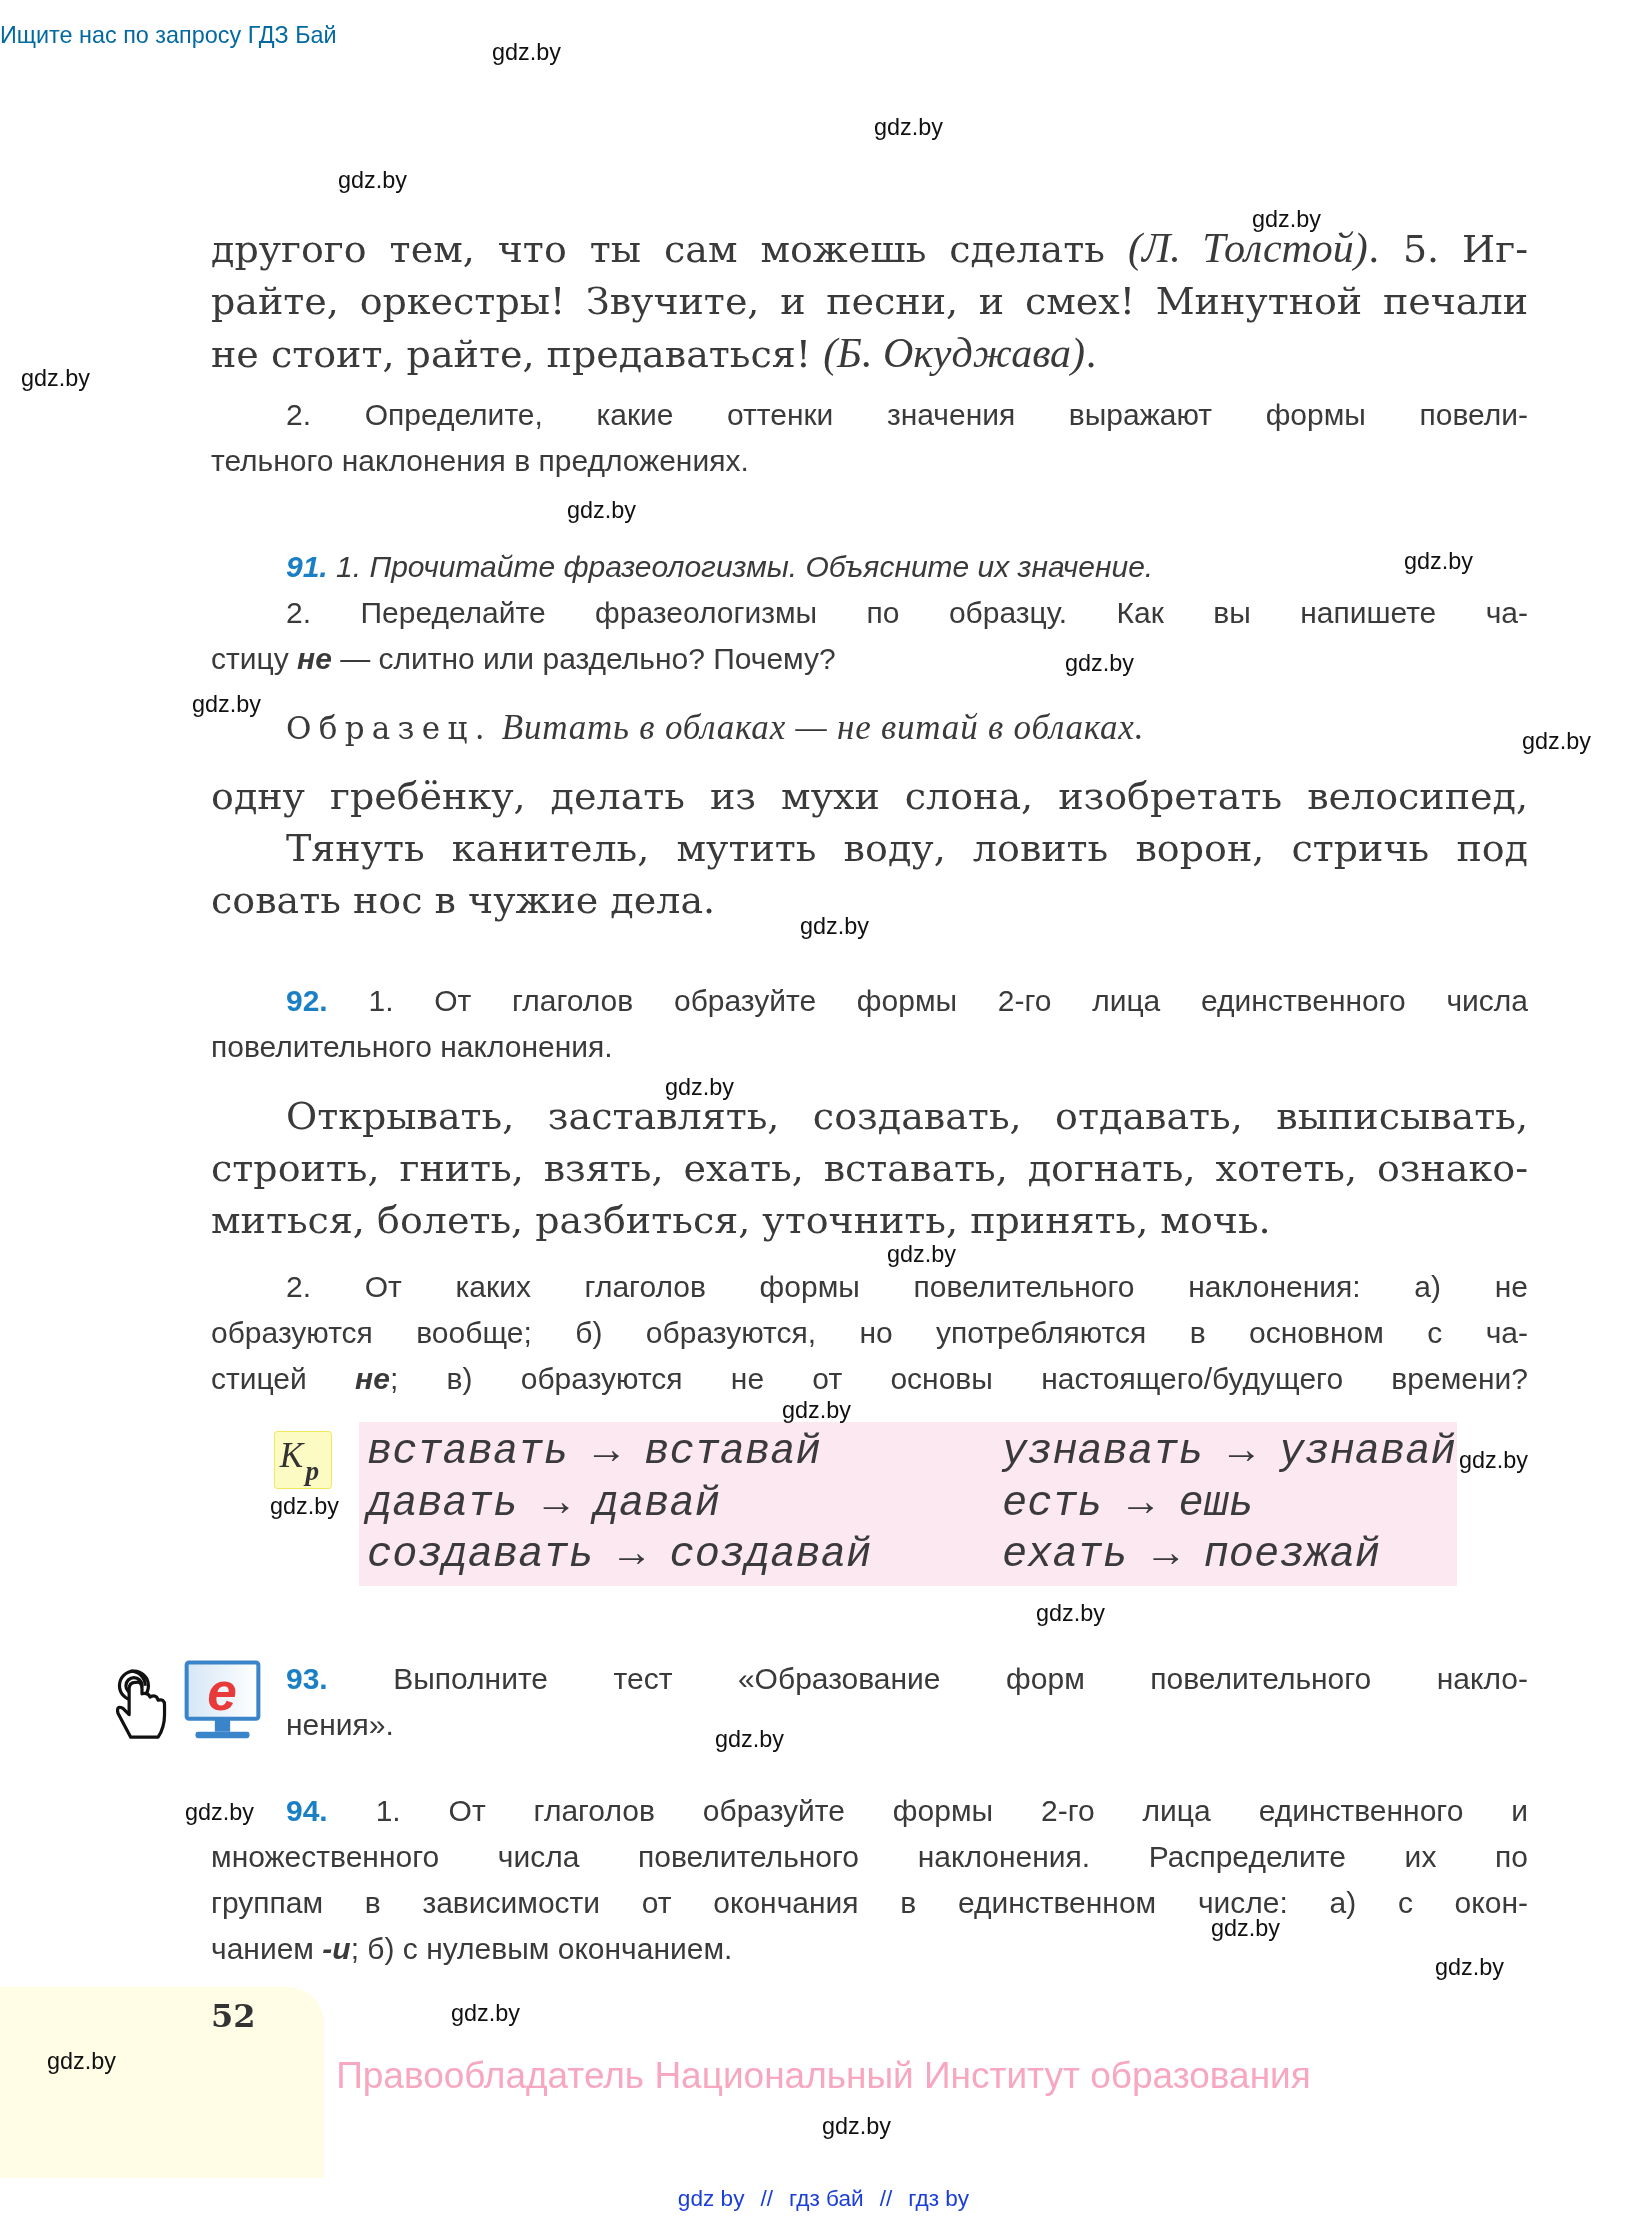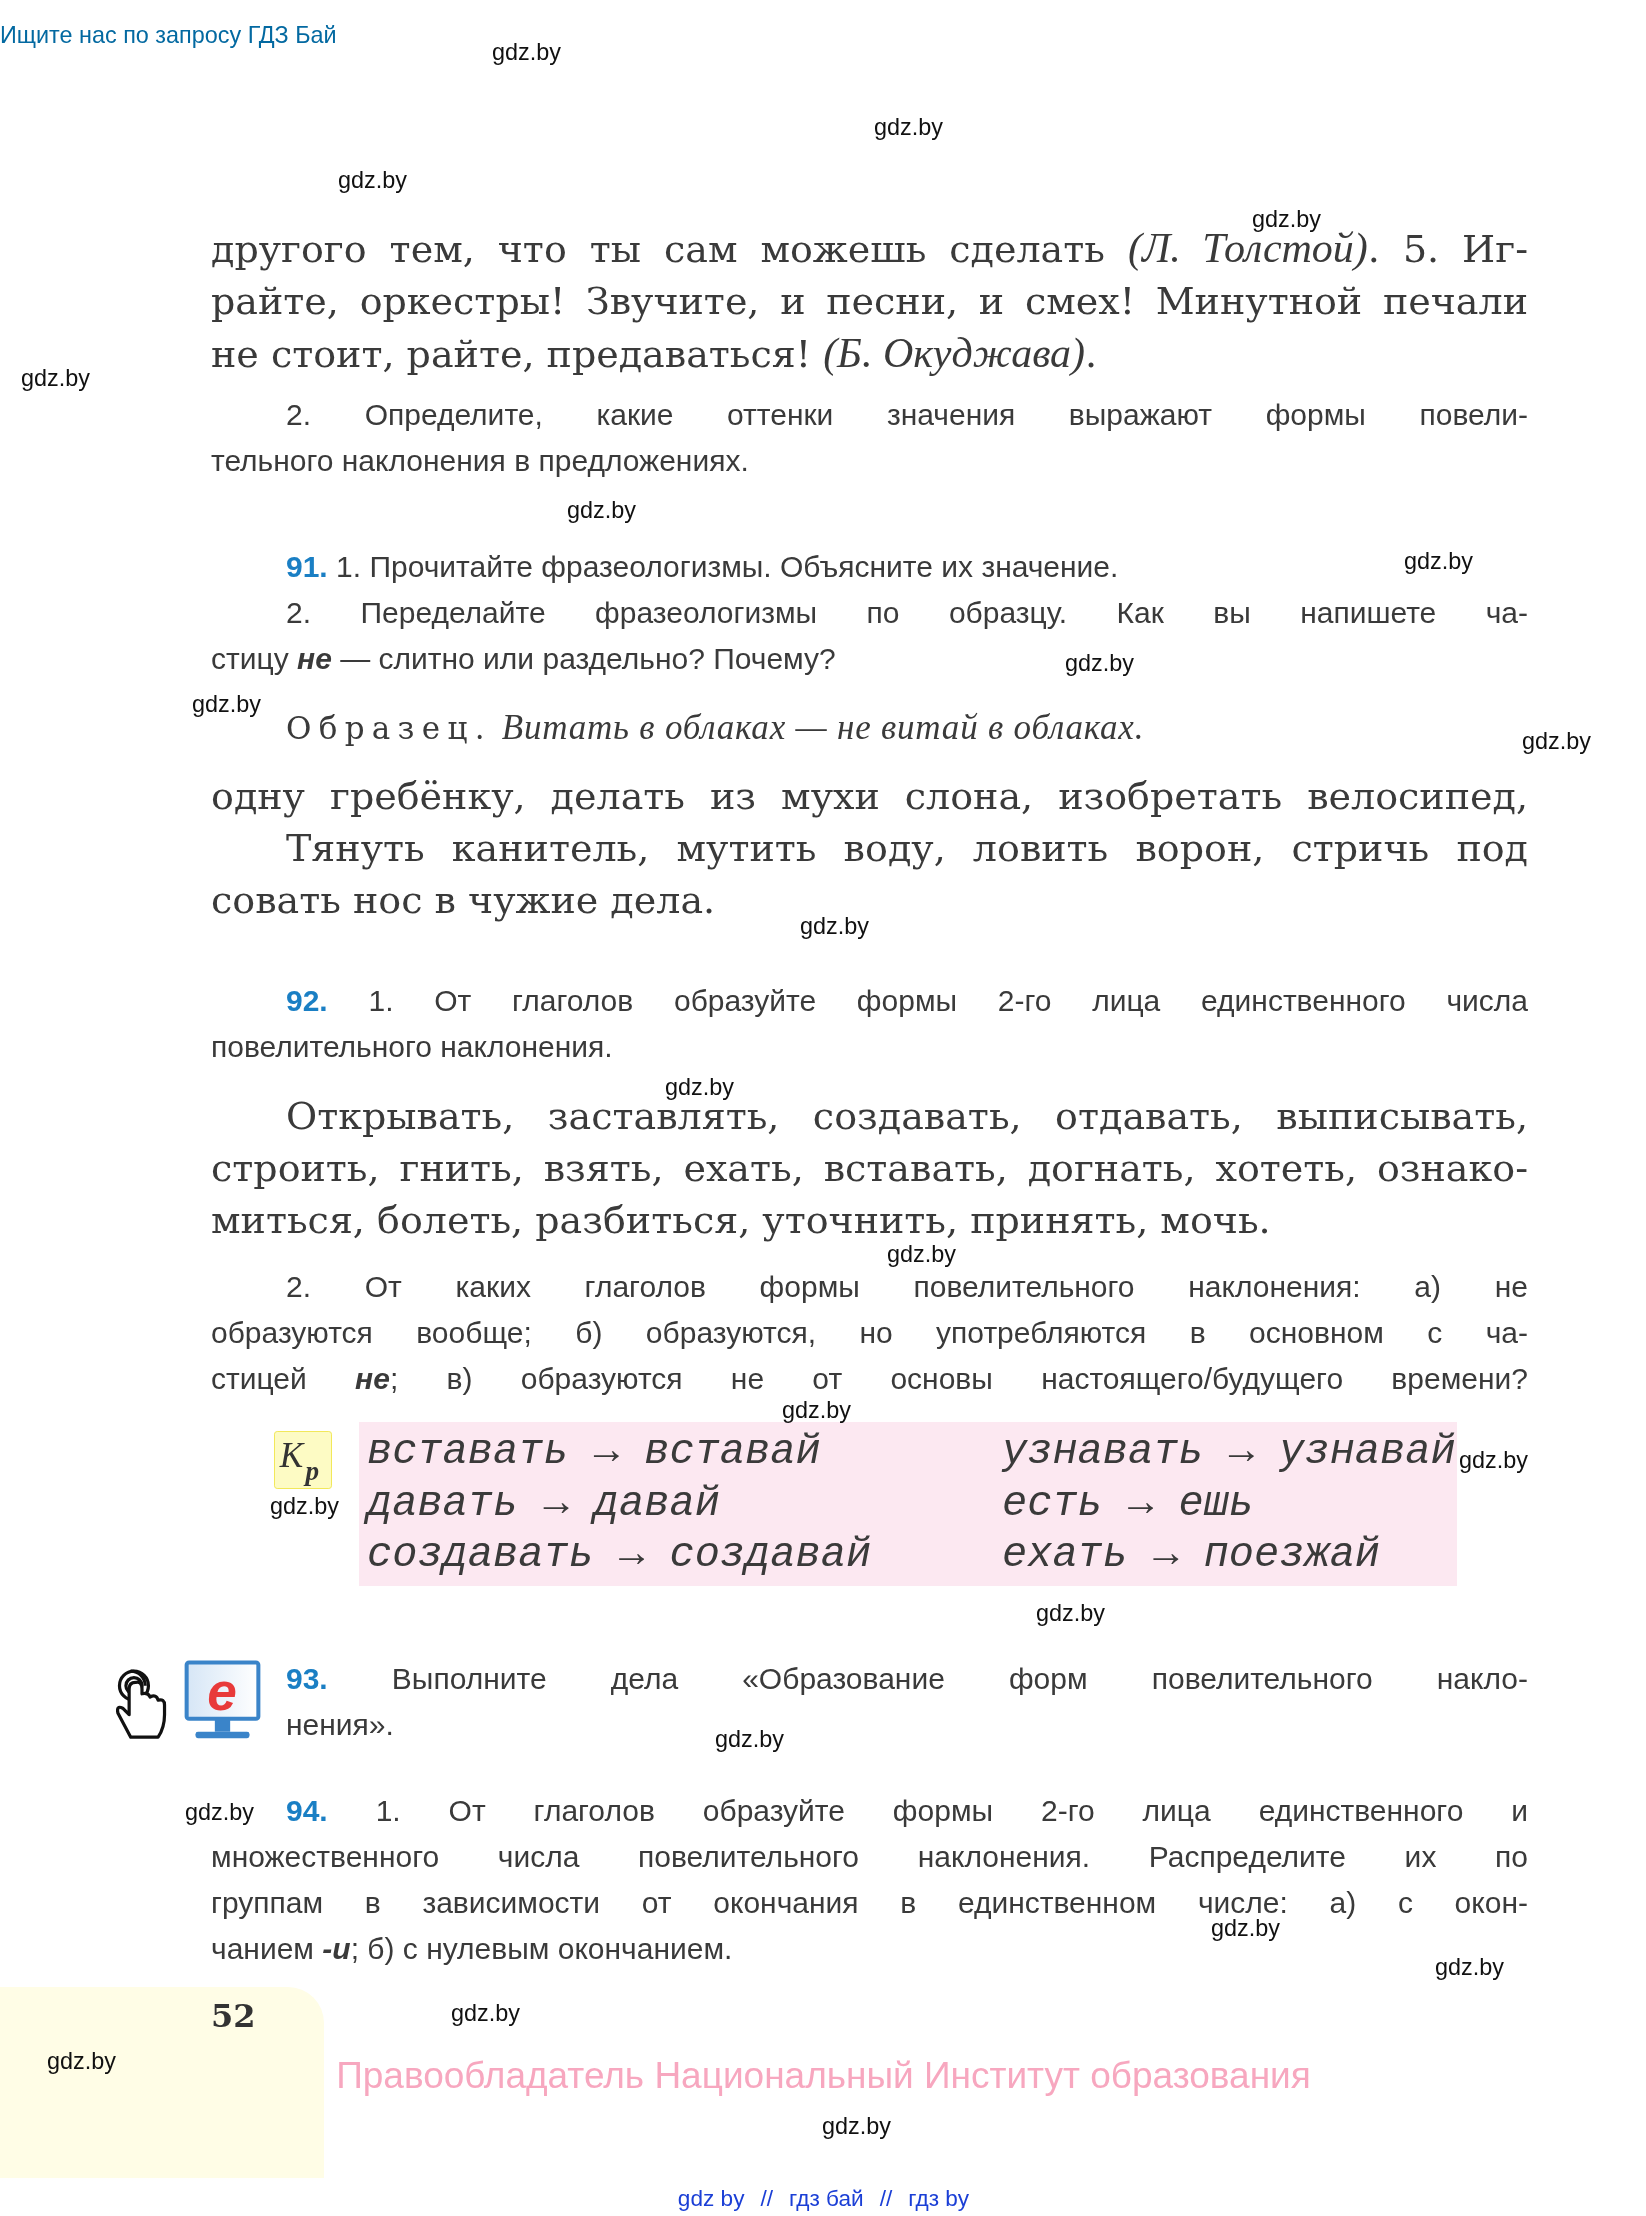--- a/index.html
+++ b/index.html
@@ -39,21 +39,21 @@
   <span class="line">райте, оркестры! Звучите, и песни, и смех! Минутной печали</span>
   <span class="line last"><span>не стоит, райте, предаваться! </span><i>(Б. Окуджава)</i><span>.</span></span>
 </div>
 
 <div class="block sans" style="top:392px;">
   <span class="line" style="padding-left:75px;">2. Определите, какие оттенки значения выражают формы повели-</span>
   <span class="line last">тельного наклонения в предложениях.</span>
 </div>
 
 <div class="block sans" style="top:544px;">
-  <span class="line last" style="padding-left:75px;"><span class="num">91.</span> <span>1. Прочитайте фразеологизмы. Объясните их значение.</span></span>
+  <span class="line last" style="padding-left:75px;font-style:italic;"><span class="num">91.</span> <span>1. Прочитайте фразеологизмы. Объясните их значение.</span></span>
   <span class="line" style="padding-left:75px;">2. Переделайте фразеологизмы по образцу. Как вы напишете ча-</span>
   <span class="line last"><span>стицу </span><b><i>не</i></b><span> — слитно или раздельно? Почему?</span></span>
 </div>
 
 <div class="abs sample" style="left:286px; top:708px;">
   <span class="sp">Образец.</span>
   <i>Витать в облаках — не витай в облаках.</i>
 </div>
 
 <div class="block serif" style="top:770px;">
@@ -110,21 +110,21 @@
         </linearGradient>
       </defs>
     <rect x="3" y="3" width="89" height="70" rx="3" fill="url(#scr)" stroke="#3a84c9" stroke-width="5"></rect>
     <rect x="38" y="73" width="19" height="16" fill="#3a84c9"></rect>
     <rect x="14" y="89" width="67" height="8" rx="3" fill="#3a84c9"></rect>
     <text x="47" y="62" text-anchor="middle" font-family="Liberation Sans, sans-serif" font-style="italic" font-weight="bold" font-size="66" fill="#e83a3a">e</text>
   </svg>
 </div>
 
 <div class="block sans" style="top:1656px; left:286px; width:1242px;">
-  <span class="line"><span class="num">93.</span> <span>Выполните дела «Образование форм повелительного накло-</span></span>
+  <span class="line"><span class="num">93.</span> <span>Выполните тест «Образование форм повелительного накло-</span></span>
   <span class="line last">нения».</span>
 </div>
 
 <div class="block sans" style="top:1788px;">
   <span class="line" style="padding-left:75px;"><span class="num">94.</span> <span>1. От глаголов образуйте формы 2-го лица единственного и</span></span>
   <span class="line">множественного числа повелительного наклонения. Распределите их по</span>
   <span class="line">группам в зависимости от окончания в единственном числе: а) с окон-</span>
   <span class="line last"><span>чанием </span><b><i>-и</i></b><span>; б) с нулевым окончанием.</span></span>
 </div>
 

